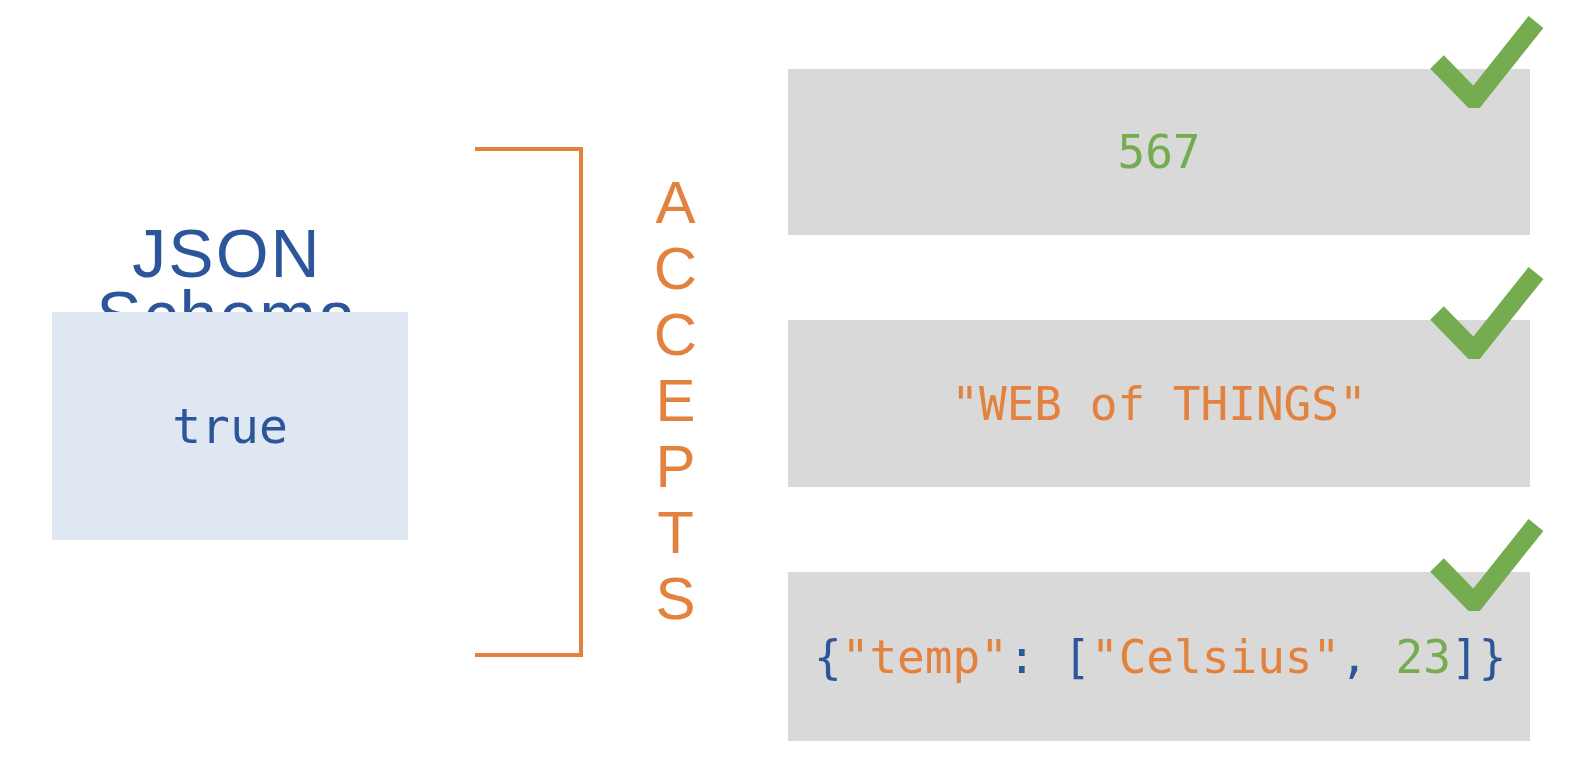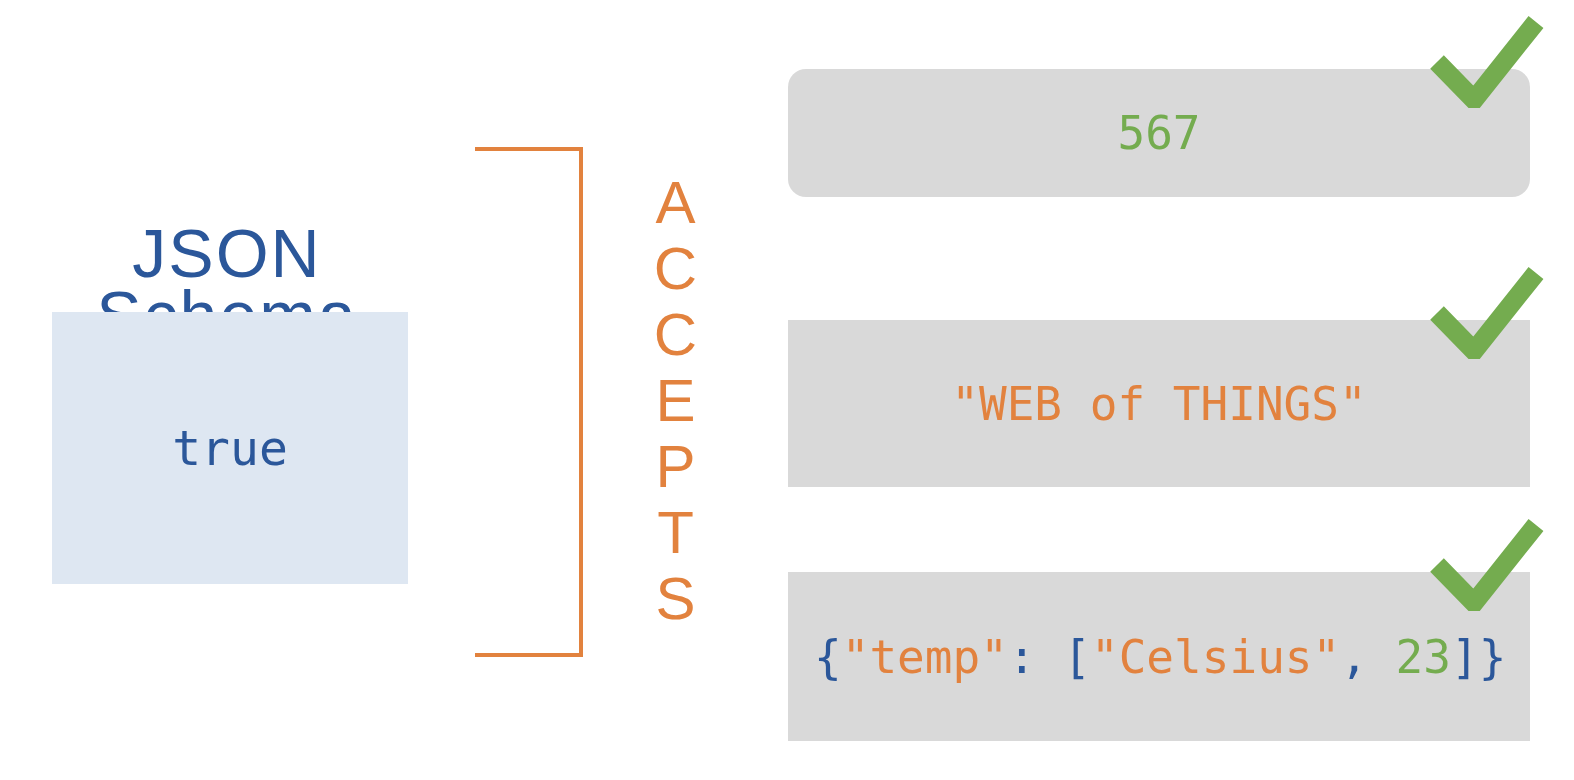--- a/index.html
+++ b/index.html
@@ -17,21 +17,21 @@
     overflow:hidden;
     font-family:"Liberation Sans",sans-serif;
   }
   .schema-title{
     position:absolute;left:27px;top:222px;width:400px;
     text-align:center;
     font-size:68px;line-height:62px;letter-spacing:2px;
     color:var(--blue);
   }
   .schema-box{
-    position:absolute;left:52px;top:312px;width:356px;height:272px;
+    position:absolute;left:52px;top:312px;width:356px;height:228px;
     background:var(--schema-fill);
     display:flex;align-items:center;justify-content:center;
   }
   .schema-value{
     font-family:"DejaVu Sans Mono","Liberation Mono",monospace;
     font-size:48px;color:var(--blue);
   }
   .bracket{
     position:absolute;left:475px;top:147px;width:104px;height:502px;
     border-top:4px solid var(--orange);
@@ -44,21 +44,21 @@
     color:var(--orange);
     font-size:60px;line-height:66px;letter-spacing:1px;
   }
   .instance{
     position:absolute;left:788px;width:742px;
     background:var(--gray);
     display:flex;align-items:center;justify-content:center;
     font-family:"DejaVu Sans Mono","Liberation Mono",monospace;
     font-size:46px;white-space:pre;
   }
-  #instance-1{top:69px;height:128px;border-radius:18px;}
+  #instance-1{top:69px;height:166px;}
   #instance-2{top:320px;height:167px;}
   #instance-3{top:572px;height:169px;justify-content:flex-start;padding-left:26px;box-sizing:border-box;}
   .tk-blue{color:var(--blue);}
   .tk-orange{color:var(--orange);}
   .tk-green{color:var(--green);}
   .check{
     position:absolute;left:1429px;width:115px;height:92px;
     color:var(--green);
   }
   #check-1{top:16px;}

